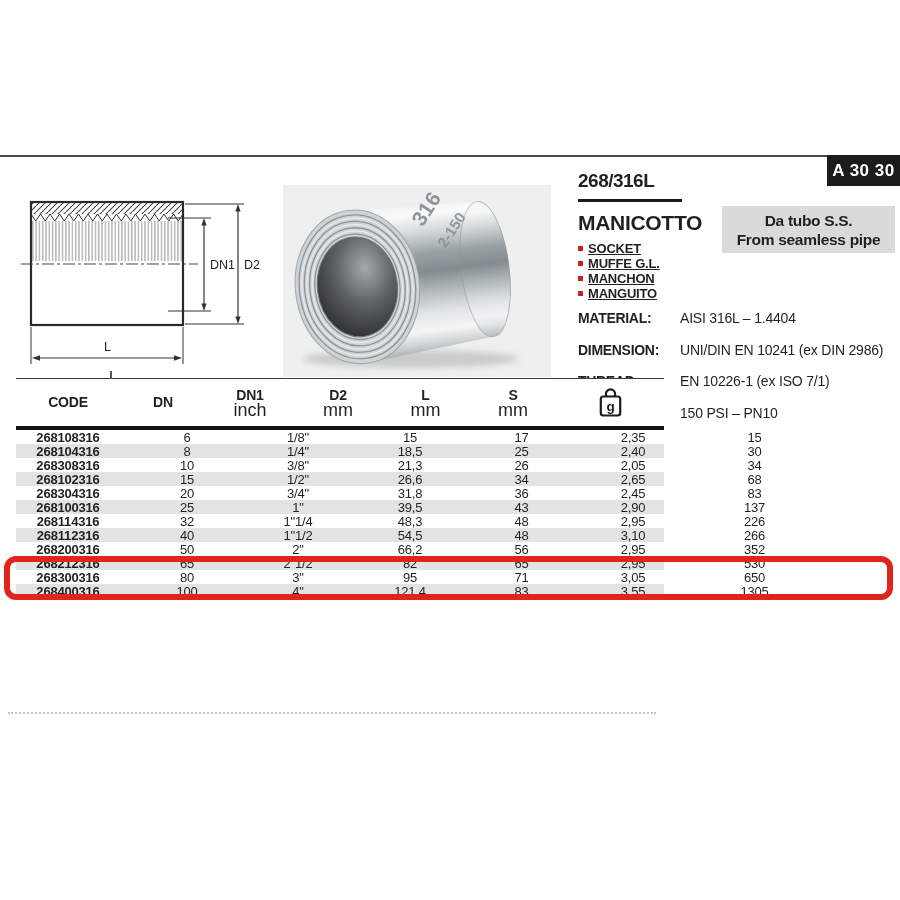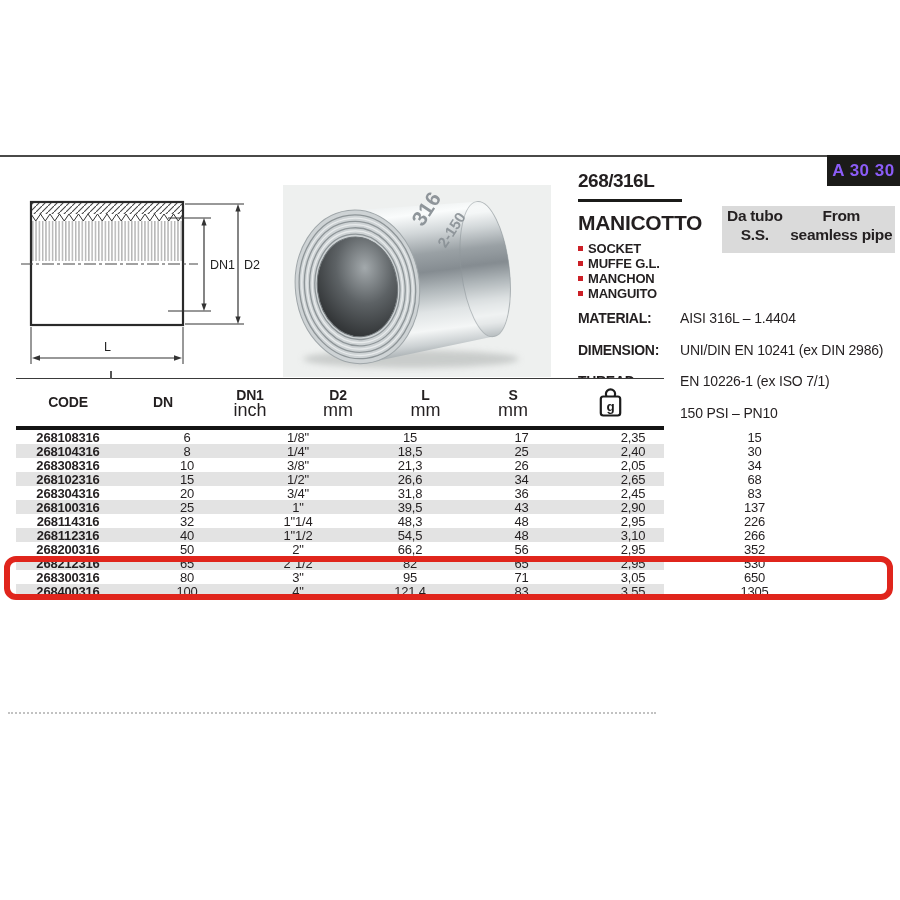--- a/index.html
+++ b/index.html
@@ -4,38 +4,38 @@
 <style>
   html,body{margin:0;padding:0;background:#fff;}
   .page{
     position:relative;width:900px;height:900px;background:#ffffff;
     font-family:"Liberation Sans",sans-serif;color:#231f20;overflow:hidden;
   }
   
   .top-rule{position:absolute;left:0;top:155px;width:827px;height:2px;background:#4a4a48;}
   .badge{
     position:absolute;left:827px;top:155px;width:73px;height:31px;background:#1b1b19;
-    color:#8b5cf6;font-weight:bold;font-size:17px;line-height:31px;text-align:center;letter-spacing:.5px;
+    color:#ffffff;font-weight:bold;font-size:17px;line-height:31px;text-align:center;letter-spacing:.5px;
   }
   
   .rcol{position:absolute;left:578px;top:166px;width:322px;}
   .title{font-size:19px;font-weight:bold;letter-spacing:-.5px;line-height:30px;}
   .title-rule{width:104px;height:3px;background:#1b1b19;margin-top:3px;}
   .prod-name{font-size:21px;font-weight:bold;margin-top:9px;letter-spacing:-.3px;}
   .bullets{margin-top:6px;}
   .bullet-row{display:flex;align-items:center;height:15px;}
   .bullet-dot{width:5px;height:5px;background:#cc2027;margin-right:5px;flex:0 0 auto;}
-  .bullet-text{font-size:13px;font-weight:bold;letter-spacing:-.2px;}
+  .bullet-text{font-size:13px;font-weight:bold;letter-spacing:-.2px;text-decoration:underline;}
   .specs{margin-top:9px;display:grid;grid-template-columns:88px auto;column-gap:2px;row-gap:0;gap:14px;}
   .spec-label{font-size:14px;font-weight:bold;line-height:17.5px;letter-spacing:-.3px;}
   .spec-value{font-size:14px;line-height:17.5px;letter-spacing:-.2px;}
   
   .note-box{
     position:absolute;left:722px;top:206px;width:173px;height:47px;background:#dadada;
-    display:flex;flex-direction:row;justify-content:center;text-align:center;
+    display:flex;flex-direction:column;justify-content:center;text-align:center;
   }
   .note-line{font-size:15.5px;font-weight:bold;line-height:19px;letter-spacing:-.3px;}
   
   .drawing{position:absolute;left:18px;top:188px;}
   .photo{position:absolute;left:283px;top:185px;}
   
   .spec-table{position:absolute;left:16px;top:378px;width:648px;border-top:1.5px solid #3a3a3a;}
   .thead{display:grid;grid-template-columns:104px 86px 88px 88px 87px 88px 107px;height:47px;background:#fff;}
   .th{display:flex;flex-direction:column;align-items:center;justify-content:center;}
   .th-title{font-size:14px;font-weight:bold;line-height:15px;letter-spacing:-.2px;}

